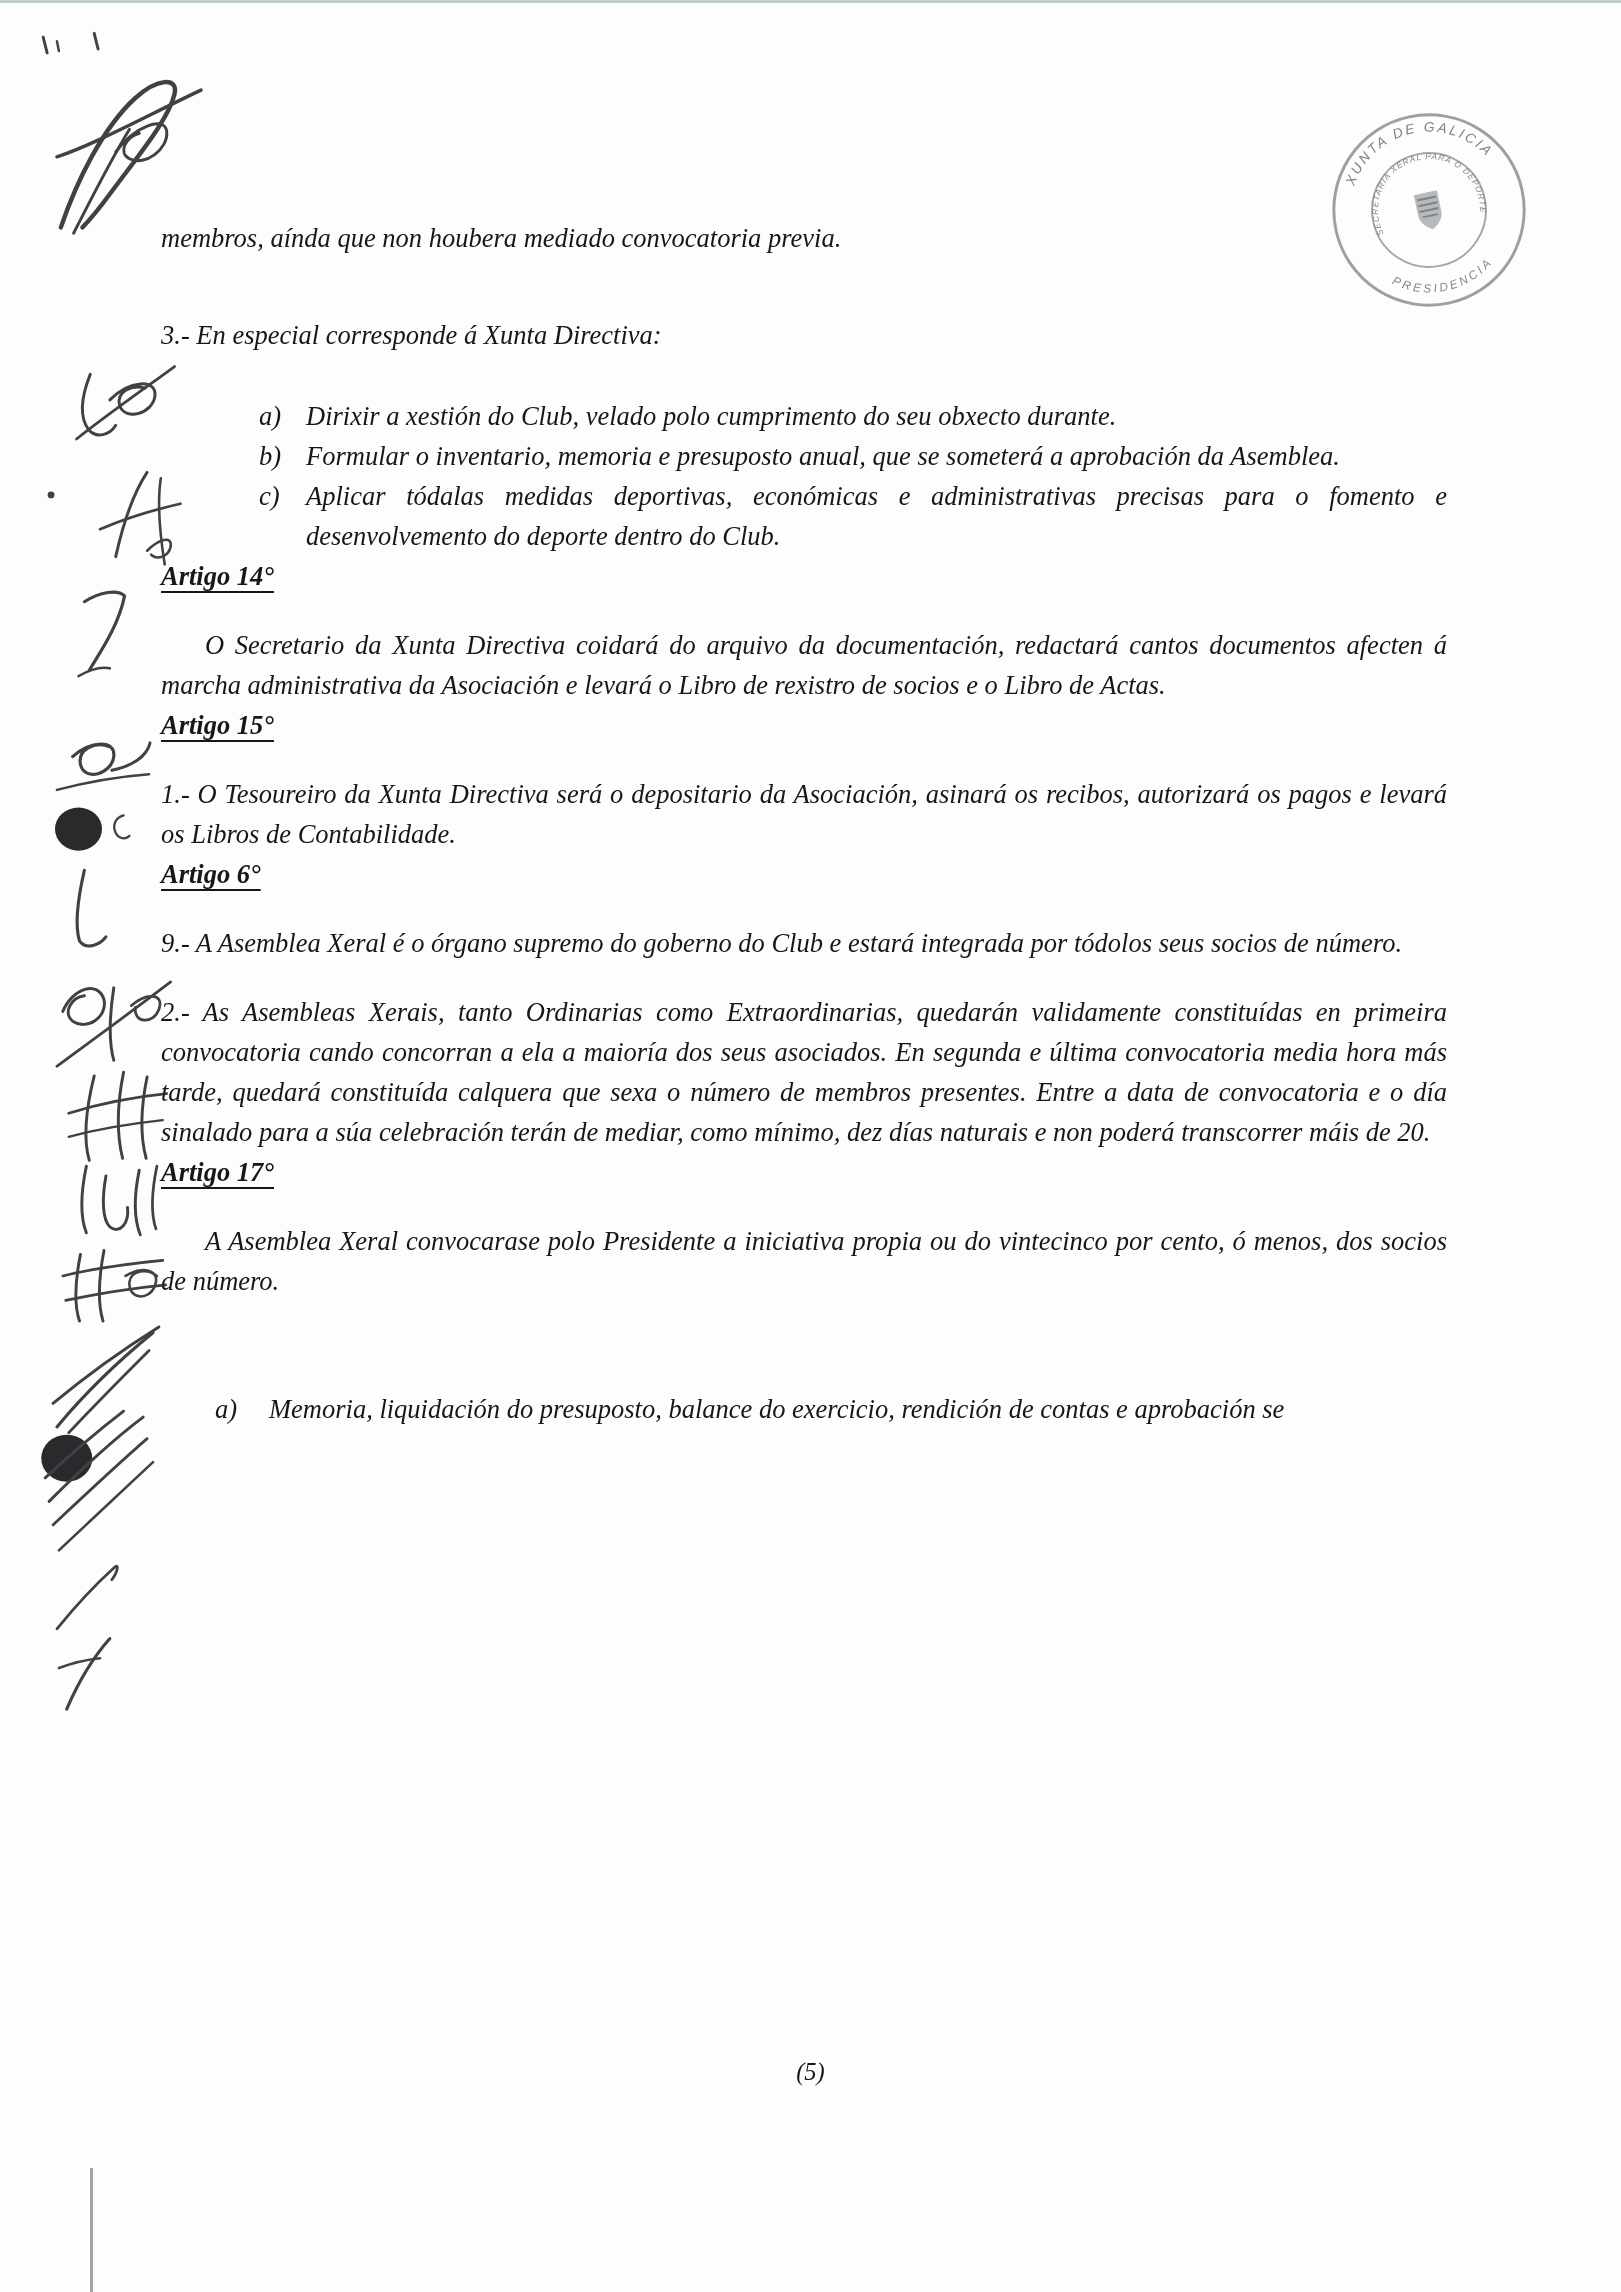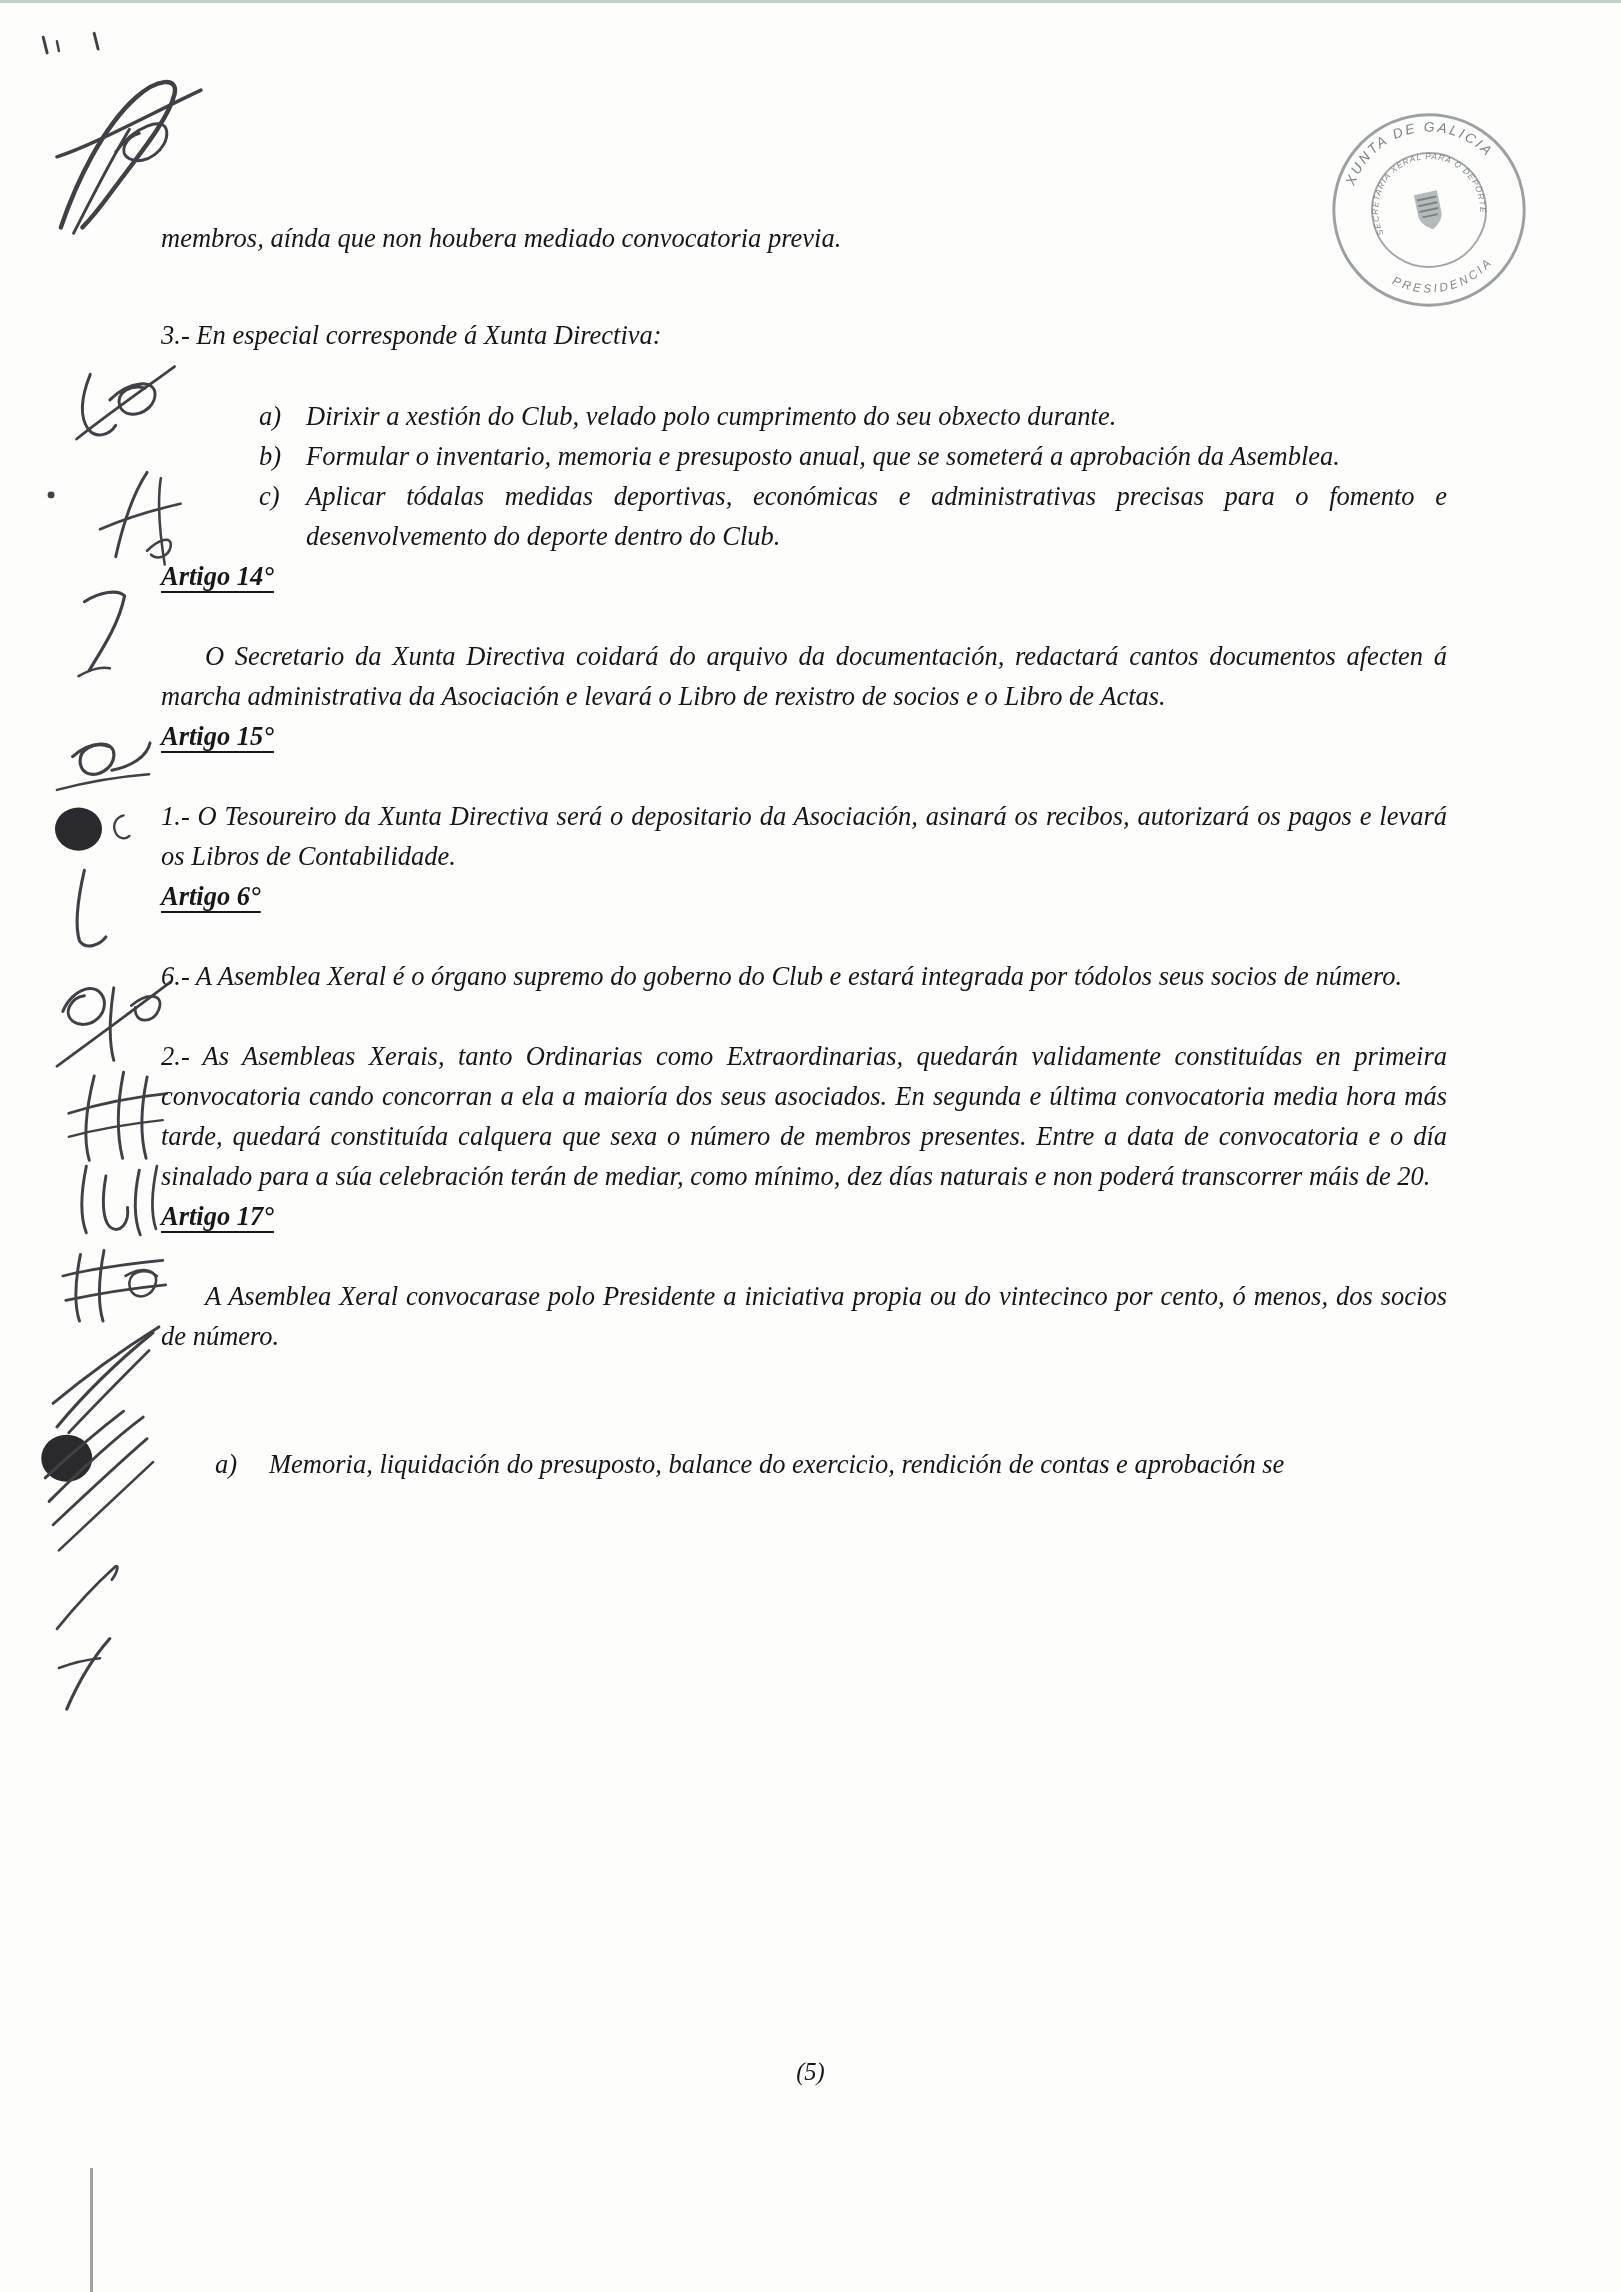--- a/index.html
+++ b/index.html
@@ -29,21 +29,21 @@
   .carryover { text-align:left; }
   .sec-heading { margin-top:57px; }
   .abc-list { margin-top:41px; }
   .abc-item { position:relative; padding-left:145px; }
   .abc-label { position:absolute; left:98px; top:0; }
   .abc-text { display:block; text-align:justify; }
   .article-title {
     font-size:26.5px; font-weight:bold; font-style:italic;
     text-decoration:underline; text-underline-offset:5.9px;
   }
-  .para { margin-top:40px; text-align:justify; }
+  .para { margin-top:29px; text-align:justify; }
   .para.indent { text-indent:44px; }
   .sub-item { position:relative; margin-top:88px; padding-left:108px; }
   .sub-label { position:absolute; left:54px; top:0; }
   .sub-text { display:block; text-align:justify; }
   .footer {
     position:absolute; top:2058px; left:0; width:100%;
     text-align:center; font-size:24.5px; z-index:2;
   }
   .handwriting {
     position:absolute; left:0; top:0; z-index:3; pointer-events:none;
@@ -174,21 +174,21 @@
       </div>
     </div>
 
     <h3 class="article-title">Artigo 14°</h3>
     <p class="para indent">O Secretario da Xunta Directiva coidará do arquivo da documentación, redactará cantos documentos afecten á marcha administrativa da Asociación e levará o Libro de rexistro de socios e o Libro de Actas.</p>
 
     <h3 class="article-title">Artigo 15°</h3>
     <p class="para">1.- O Tesoureiro da Xunta Directiva será o depositario da Asociación, asinará os recibos, autorizará os pagos e levará os Libros de Contabilidade.</p>
 
     <h3 class="article-title">Artigo 6°</h3>
-    <p class="para">6.- A Asemblea Xeral é o órgano supremo do goberno do Club e estará integrada por tódolos seus socios de número.</p>
+    <p class="para">9.- A Asemblea Xeral é o órgano supremo do goberno do Club e estará integrada por tódolos seus socios de número.</p>
     <p class="para">2.- As Asembleas Xerais, tanto Ordinarias como Extraordinarias, quedarán validamente constituídas en primeira convocatoria cando concorran a ela a maioría dos seus asociados. En segunda e última convocatoria media hora más tarde, quedará constituída calquera que sexa o número de membros presentes. Entre a data de convocatoria e o día sinalado para a súa celebración terán de mediar, como mínimo, dez días naturais e non poderá transcorrer máis de 20.</p>
 
     <h3 class="article-title">Artigo 17°</h3>
     <p class="para indent">A Asemblea Xeral convocarase polo Presidente a iniciativa propia ou do vintecinco por cento, ó menos, dos socios de número.</p>
 
     <div class="sub-item">
       <span class="sub-label">a)</span>
       <span class="sub-text">Memoria, liquidación do presuposto, balance do exercicio, rendición de contas e aprobación se</span>
     </div>
 

